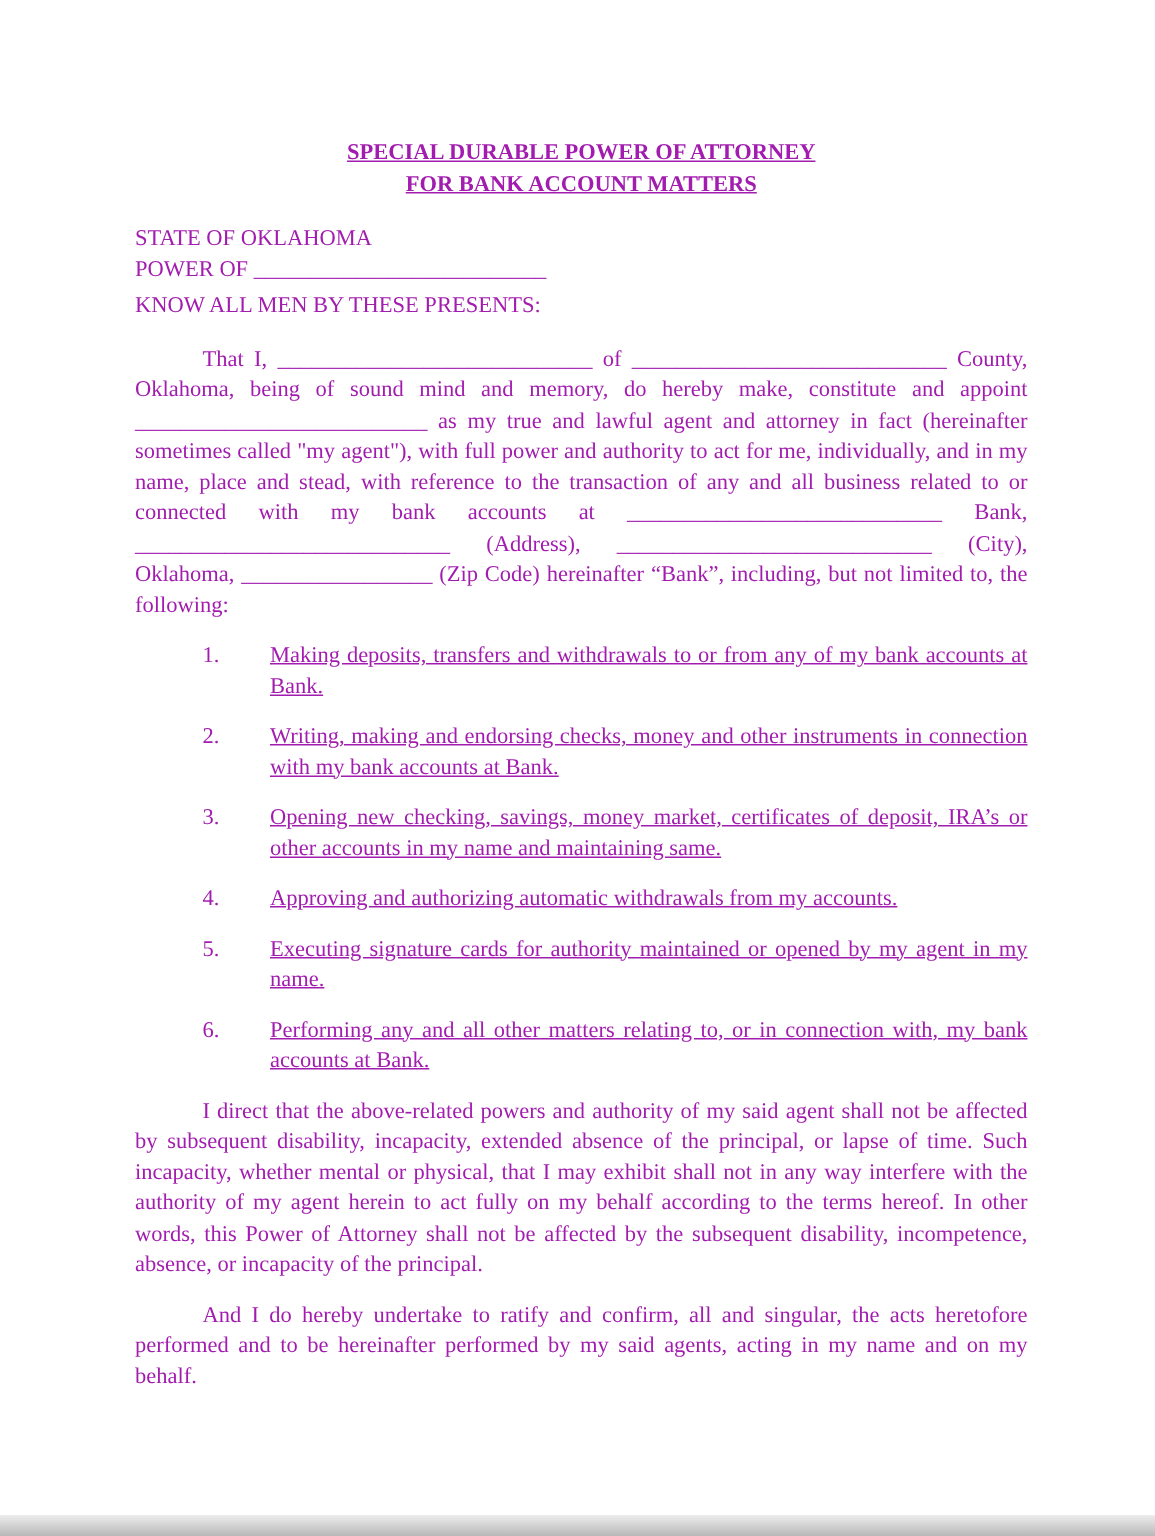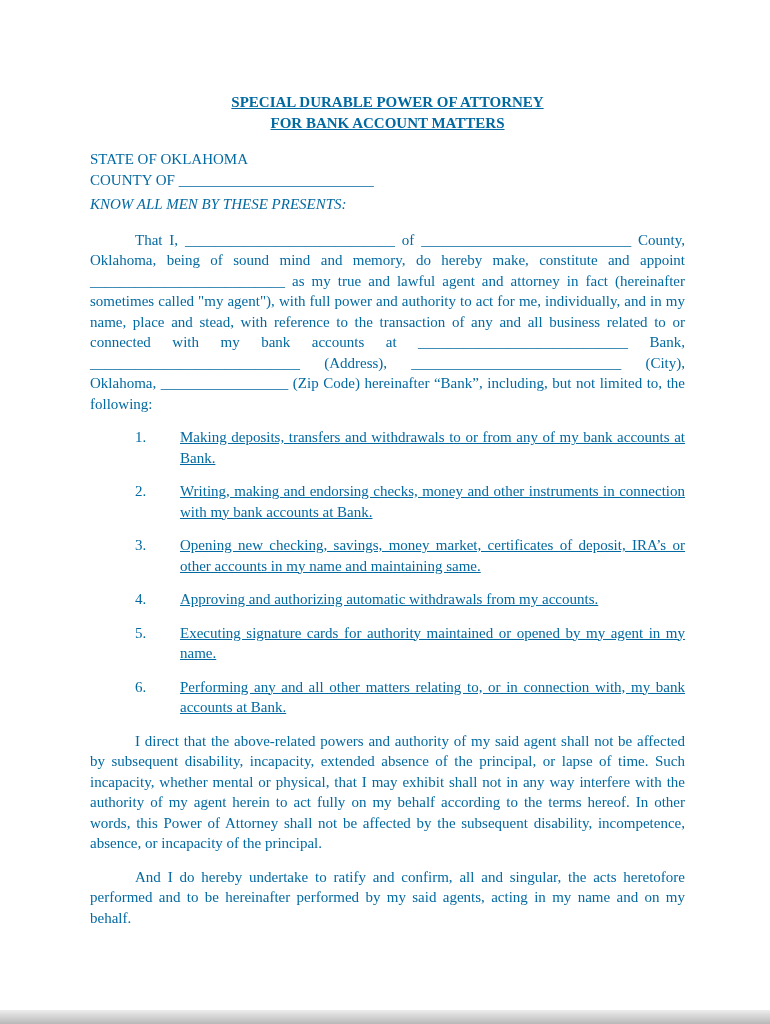--- a/index.html
+++ b/index.html
@@ -8,34 +8,34 @@
     height: 1024px;
     background: #ffffff;
     font-family: "Liberation Serif", "DejaVu Serif", serif;
   }
   .page {
     position: relative;
     width: 770px;
     height: 1024px;
     box-sizing: border-box;
     background: #ffffff;
-    color: #0369a1;
+    color: #a21caf;
     font-size: 15px;
     line-height: 20.5px;
     padding: 92px 85px 0 90px;
     overflow: hidden;
   }
   .title {
     text-align: center;
     font-weight: bold;
     margin-bottom: 16px;
   }
   .title .u { text-decoration: underline; }
   .caption { margin-bottom: 4px; }
-  .presents { margin-bottom: 15px; font-style: italic; }
+  .presents { margin-bottom: 15px; }
   .par {
     margin: 0 0 13px 0;
     text-align: justify;
   }
   .indent { text-indent: 45px; }
   .powers-list { margin: 0 0 0 45px; padding: 0; }
   .list-item {
     display: flex;
     margin-bottom: 13px;
   }
@@ -55,21 +55,21 @@
 
 <div class="page">
 
   <div class="title">
     <div><span class="u">SPECIAL DURABLE POWER OF ATTORNEY</span></div>
     <div><span class="u">FOR BANK ACCOUNT MATTERS</span></div>
   </div>
 
   <div class="caption">
     <div>STATE OF OKLAHOMA</div>
-    <div><span>COUNTY OF</span> <span>__________________________</span></div>
+    <div><span>POWER OF</span> <span>__________________________</span></div>
   </div>
 
   <div class="presents">KNOW ALL MEN BY THESE PRESENTS:</div>
 
   <p class="par indent">That I, ____________________________ of ____________________________ County, Oklahoma, being of sound mind and memory, do hereby make, constitute and appoint __________________________ as my true and lawful agent and attorney in fact (hereinafter sometimes called "my agent"), with full power and authority to act for me, individually, and in my name, place and stead, with reference to the transaction of any and all business related to or connected with my bank accounts at ____________________________ Bank, ____________________________ (Address), ____________________________ (City), Oklahoma, _________________ (Zip Code) hereinafter “Bank”, including, but not limited to, the following:</p>
 
   <div class="powers-list">
 
     <div class="list-item">
       <span class="list-num">1.</span>

